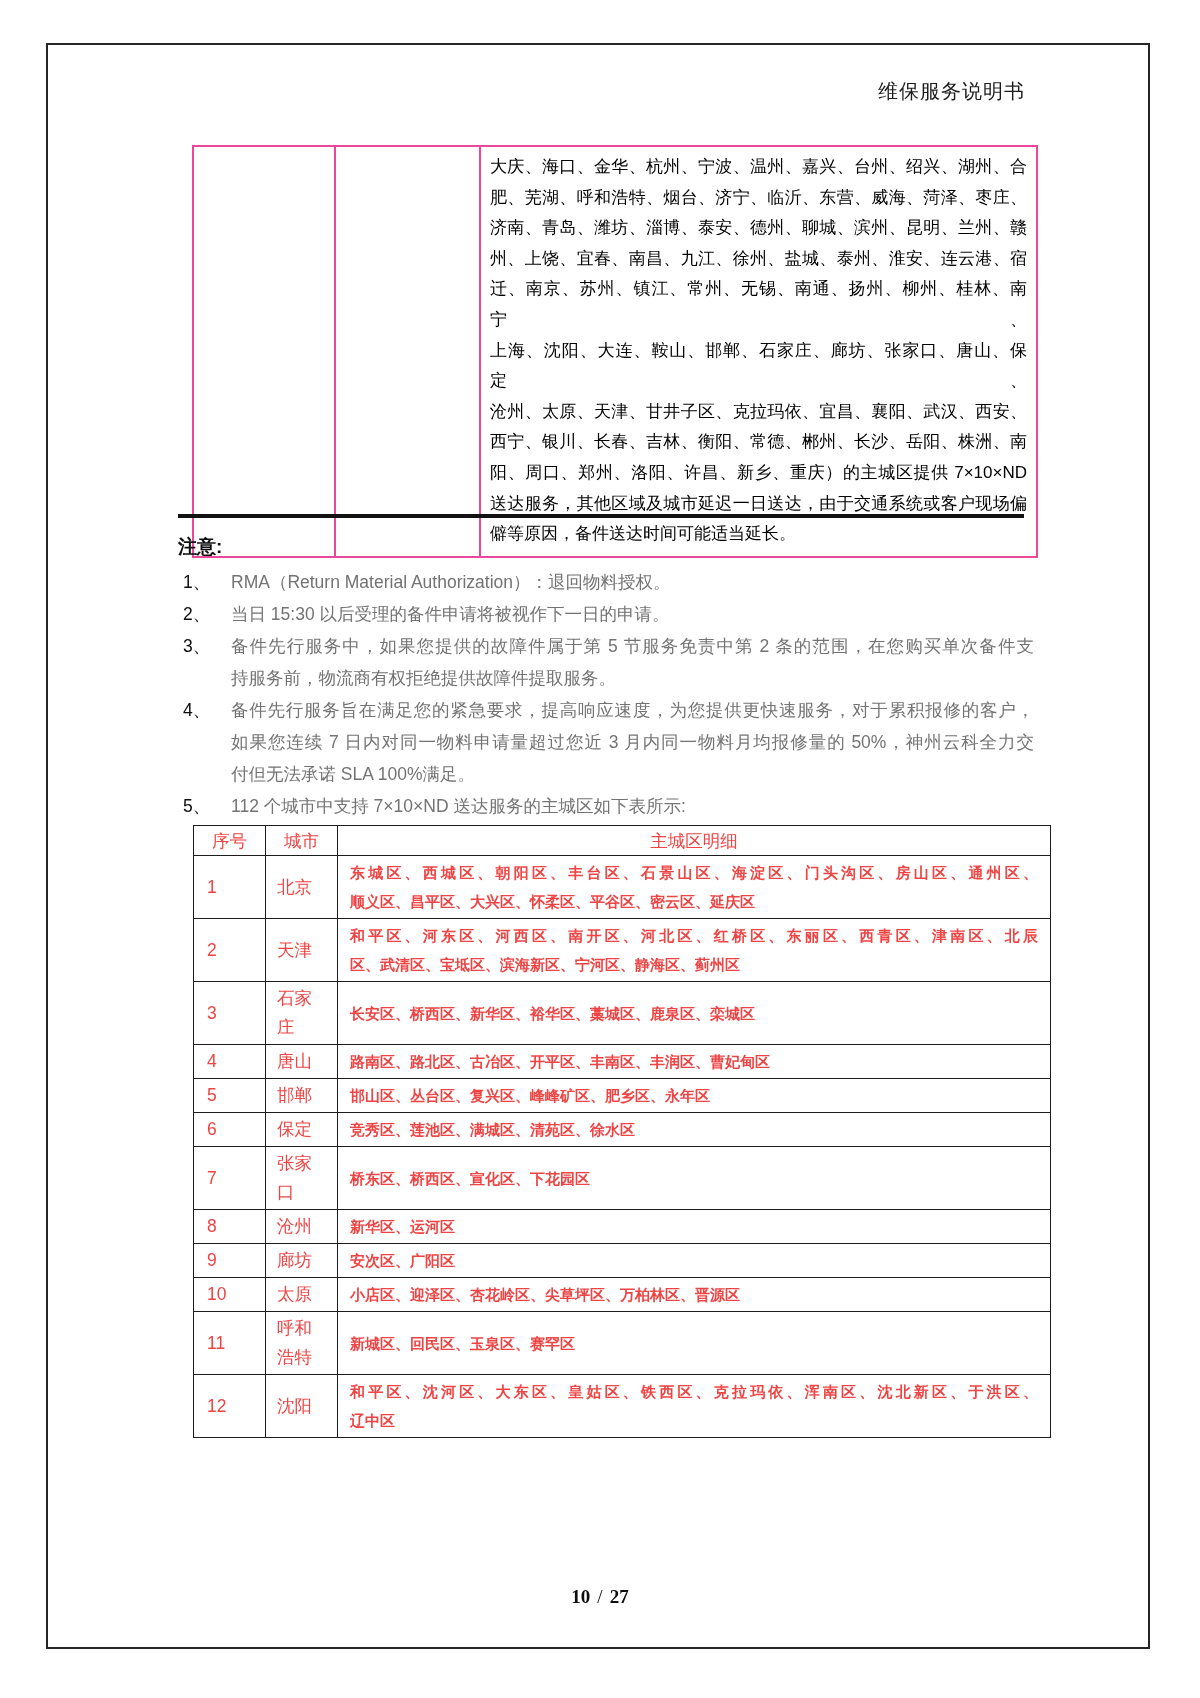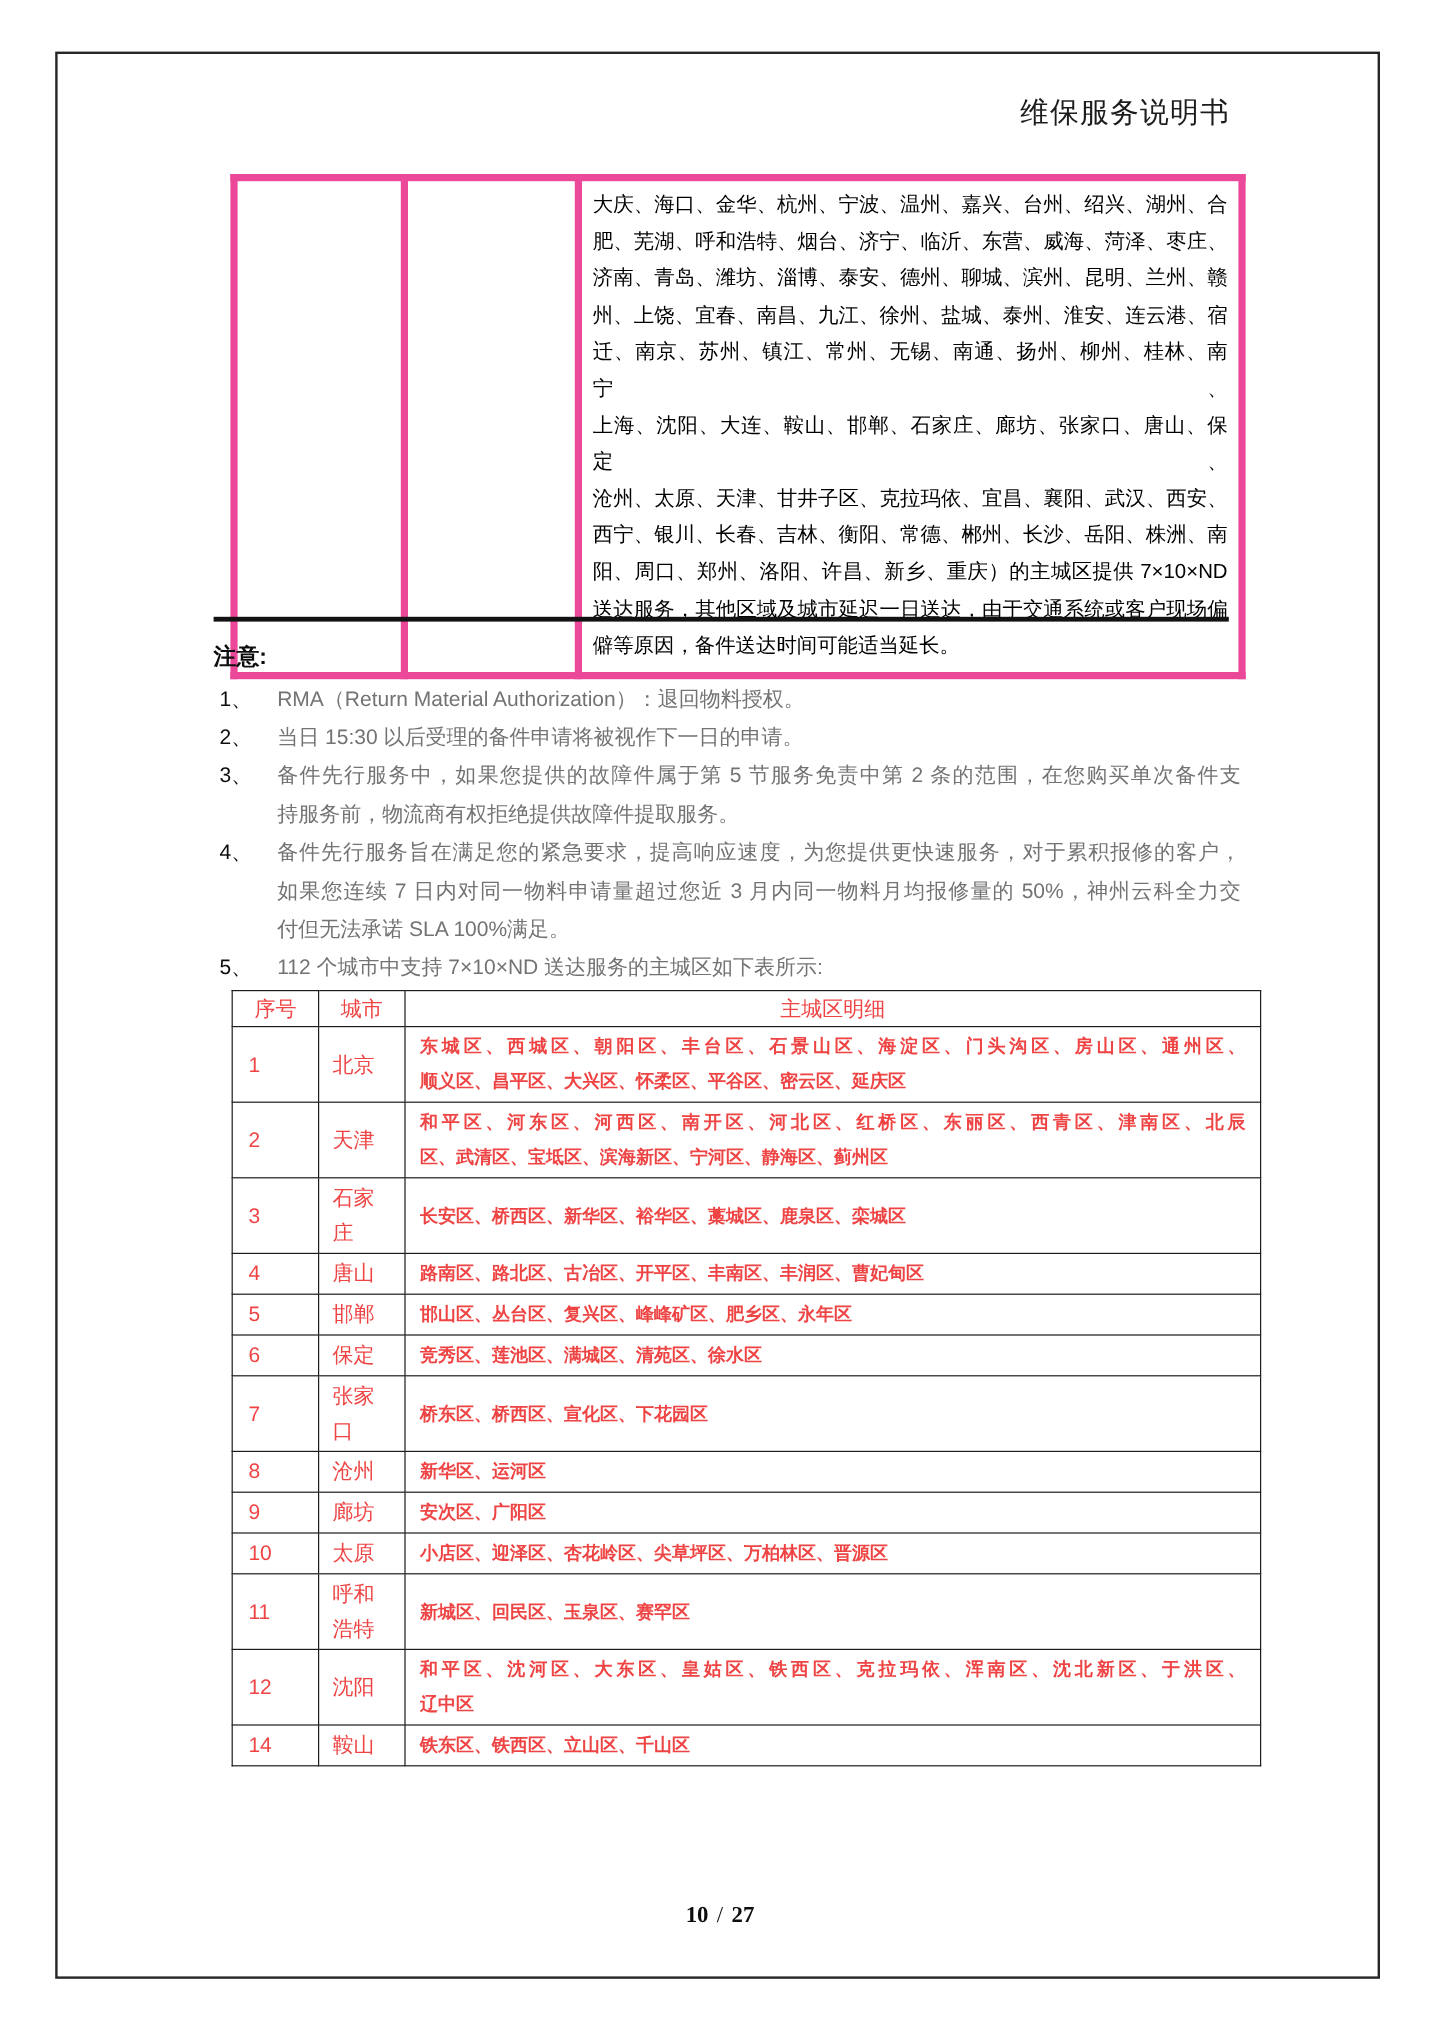--- a/index.html
+++ b/index.html
@@ -4,25 +4,25 @@
 <style>
   html,body{margin:0;padding:0;}
   body{
     width:1200px;height:1698px;position:relative;background:#ffffff;
     font-family:"Liberation Sans",sans-serif;color:#000;
     -webkit-font-smoothing:antialiased;
   }
   .page-border{position:absolute;left:46px;top:43px;width:1100px;height:1602px;border:2px solid #262626;}
   .doc-header{
     position:absolute;top:78px;left:0;width:1025px;text-align:right;
-    font-family:"Liberation Serif",serif;font-size:24px;color:#1c1c1c;letter-spacing:1px;
+    font-family:"Liberation Serif",serif;font-size:20px;color:#1c1c1c;letter-spacing:1px;
   }
   
   .t1{position:absolute;left:192px;top:145px;width:846px;border-collapse:collapse;table-layout:fixed;}
-  .t1 td{border:6px solid #ec4899;vertical-align:top;}
+  .t1 td{border:2px solid #ec4899;vertical-align:top;}
   .t1 .c3{padding:5px 9px 6px 9px;font-size:17px;line-height:30.6px;}
   
   .jl div{text-align:justify;text-align-last:justify;}
   .jl div:last-child{text-align-last:left;}
   
   .rule{position:absolute;left:178px;top:514px;width:846px;height:4px;background:#121212;}
   
   .note-heading{position:absolute;left:178px;top:534px;font-size:19px;font-weight:700;color:#0d0d0d;}
   .notes{position:absolute;left:183px;top:566px;width:851px;}
   .note{display:flex;}
@@ -231,27 +231,20 @@
       <tr>
         <td class="c-no">12</td>
         <td class="c-city">沈阳</td>
         <td class="c-det jl">
           <div>和平区、沈河区、大东区、皇姑区、铁西区、克拉玛依、浑南区、沈北新区、于洪区、</div>
           <div>辽中区</div>
         </td>
       </tr>
 
 
-      <tr>
-        <td class="c-no">14</td>
-        <td class="c-city">鞍山</td>
-        <td class="c-det jl">
-          <div>铁东区、铁西区、立山区、千山区</div>
-        </td>
-      </tr>
 
 
   </tbody>
 </table>
 
 <div class="footer">
   <span class="num">10</span><span class="sep">/</span><span class="num">27</span>
 </div>
 
 </body></html>

